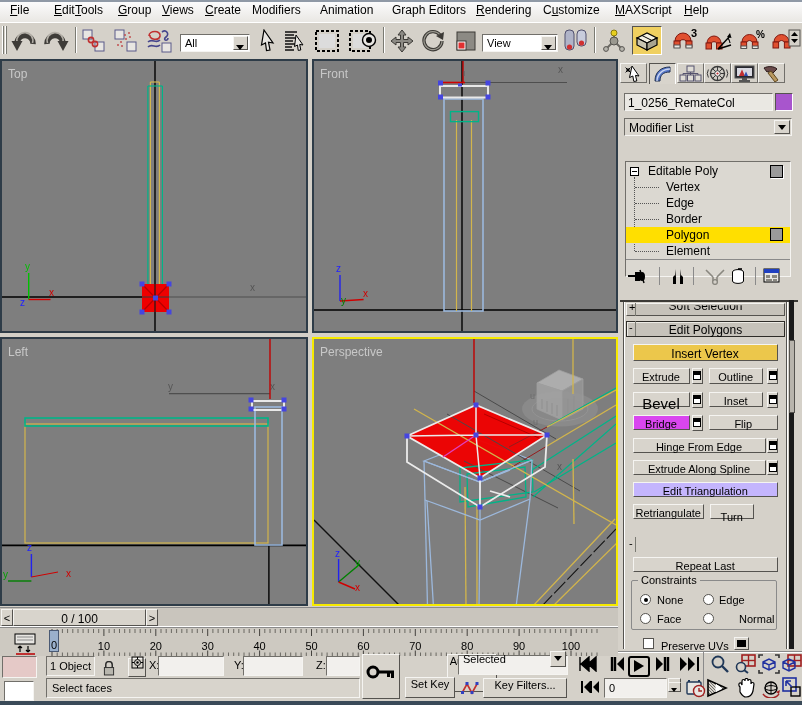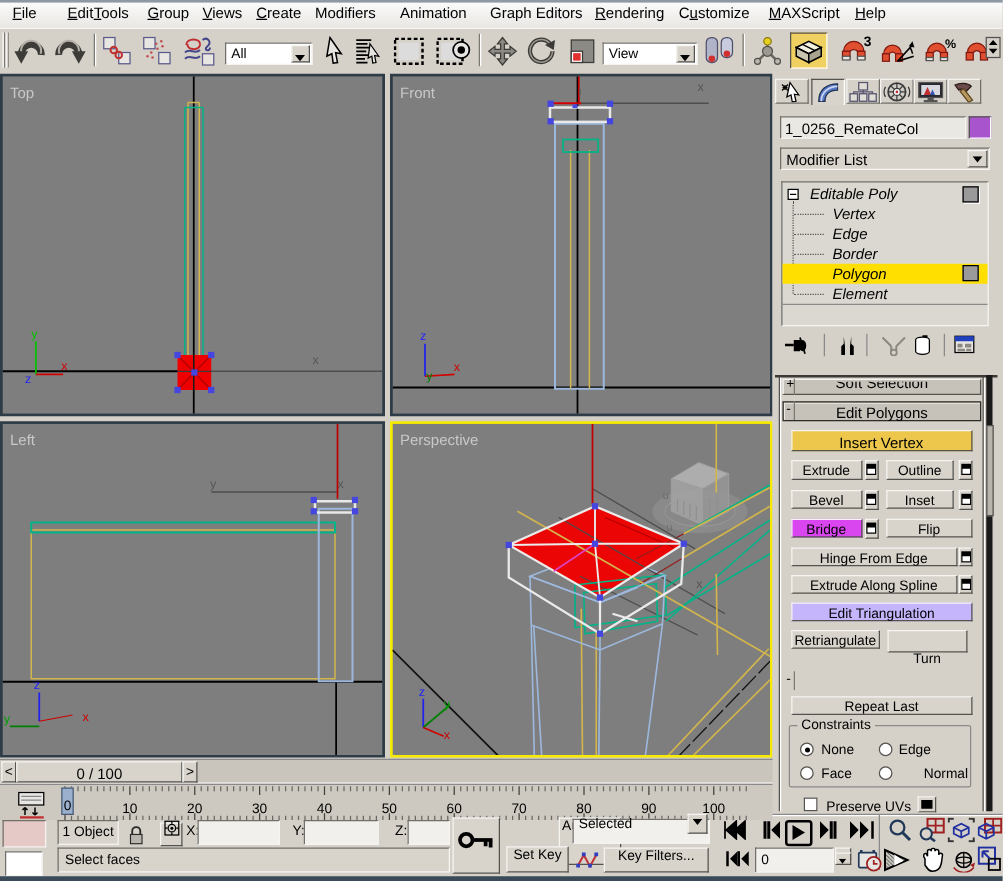--- a/index.html
+++ b/index.html
@@ -481,21 +481,21 @@
   </div>
   <div class="abs" style="left:157px;top:36px;width:18px;height:18px;background:#a855cd;border:1px solid #55534f;border-right-color:#fff;border-bottom-color:#fff;"></div>
 
   <div class="abs sunken" style="left:6px;top:61px;width:168px;height:18px;background:#d8d4cc;">
     <span style="position:absolute;left:4px;top:2px;font-size:12px;">Modifier List</span>
     <div class="abs btn" style="right:1px;top:1px;width:16px;height:14px;"><svg width="9" height="6" viewBox="0 0 9 6" style="margin-top:4px;">
             <path d="M0 0 L8 0 L4 5 Z" fill="#000"></path>
           </svg></div>
   </div>
 
-  <div class="abs sunken" style="left:7px;top:88px;width:166px;height:116px;background:#dbd8d1;font-size:12px;font-style:italic;">
+  <div class="abs sunken" style="left:7px;top:104px;width:166px;height:116px;background:#dbd8d1;font-size:12px;">
     <div class="abs" style="left:4px;top:5px;width:9px;height:9px;border:1px solid #000;background:#fff;">
           <div style="position:absolute;left:1px;top:3px;width:5px;height:1px;background:#000;"></div>
         </div>
     <span class="abs" style="left:22px;top:2px;">Editable Poly</span>
     <div class="abs" style="left:144px;top:3px;width:13px;height:13px;background:#9a9a9a;border:1px solid #000;box-shadow:1px 1px 0 #fff;"></div>
     <div class="abs" style="left:8px;top:15px;width:1px;height:74px;border-left:1px dotted #555;"></div>
     <div class="abs" style="left:9px;top:25px;width:24px;height:1px;border-top:1px dotted #555;"></div>
     <div class="abs" style="left:9px;top:41px;width:24px;height:1px;border-top:1px dotted #555;"></div>
     <div class="abs" style="left:9px;top:57px;width:24px;height:1px;border-top:1px dotted #555;"></div>
     <div class="abs" style="left:9px;top:73px;width:24px;height:1px;border-top:1px dotted #555;"></div>
@@ -563,21 +563,21 @@
       </div>
   <div class="abs btn" style="left:14.5px;top:287px;width:145px;height:17px;background:#ecc74b;font-size:12px;padding-top:2px;">Insert Vertex</div>
   <div class="abs btn" style="left:14.5px;top:311px;width:57px;height:15.5px;background:#d8d4cc;font-size:11px;padding-top:2px;">Extrude</div>
   <div class="abs btn" style="left:73.5px;top:311px;width:11px;height:16px;">
         <div style="margin:2px auto 0;width:8px;height:9px;border:1px solid #000;background:#fff;border-top-width:4px;"></div>
       </div>
   <div class="abs btn" style="left:90.5px;top:311px;width:54.5px;height:15.5px;background:#d8d4cc;font-size:11px;padding-top:2px;">Outline</div>
   <div class="abs btn" style="left:149px;top:311px;width:11px;height:16px;">
         <div style="margin:2px auto 0;width:8px;height:9px;border:1px solid #000;background:#fff;border-top-width:4px;"></div>
       </div>
-  <div class="abs btn" style="left:14.5px;top:334.5px;width:57px;height:15.5px;background:#d8d4cc;font-size:11px;padding-top:2px;">Bevel</div>
+  <div class="abs btn" style="left:14.5px;top:334.5px;width:57px;height:15.5px;background:#d8d4cc;font-size:15px;padding-top:2px;">Bevel</div>
   <div class="abs btn" style="left:73.5px;top:334.5px;width:11px;height:16px;">
         <div style="margin:2px auto 0;width:8px;height:9px;border:1px solid #000;background:#fff;border-top-width:4px;"></div>
       </div>
   <div class="abs btn" style="left:90.5px;top:334.5px;width:54.5px;height:15.5px;background:#d8d4cc;font-size:11px;padding-top:2px;">Inset</div>
   <div class="abs btn" style="left:149px;top:334.5px;width:11px;height:16px;">
         <div style="margin:2px auto 0;width:8px;height:9px;border:1px solid #000;background:#fff;border-top-width:4px;"></div>
       </div>
   <div class="abs btn" style="left:14.5px;top:357.5px;width:57px;height:15.5px;background:#d946ef;font-size:11px;padding-top:2px;">Bridge</div>
   <div class="abs btn" style="left:73.5px;top:357.5px;width:11px;height:16px;">
         <div style="margin:2px auto 0;width:8px;height:9px;border:1px solid #000;background:#fff;border-top-width:4px;"></div>
@@ -586,21 +586,21 @@
   <div class="abs btn" style="left:14.5px;top:381px;width:133px;height:15px;background:#d8d4cc;font-size:11px;padding-top:2px;">Hinge From Edge</div>
   <div class="abs btn" style="left:149px;top:381px;width:11px;height:15px;">
         <div style="margin:2px auto 0;width:8px;height:9px;border:1px solid #000;background:#fff;border-top-width:4px;"></div>
       </div>
   <div class="abs btn" style="left:14.5px;top:402.5px;width:133px;height:15px;background:#d8d4cc;font-size:11px;padding-top:2px;">Extrude Along Spline</div>
   <div class="abs btn" style="left:149px;top:402.5px;width:11px;height:15px;">
         <div style="margin:2px auto 0;width:8px;height:9px;border:1px solid #000;background:#fff;border-top-width:4px;"></div>
       </div>
   <div class="abs btn" style="left:14.5px;top:424.8px;width:145.5px;height:15px;background:#c4b5fd;font-size:11px;padding-top:2px;">Edit Triangulation</div>
   <div class="abs btn" style="left:14.5px;top:446.8px;width:71.5px;height:15px;background:#d8d4cc;font-size:11px;padding-top:2px;">Retriangulate</div>
-  <div class="abs btn" style="left:91.7px;top:446.8px;width:64px;height:15px;background:#d8d4cc;font-size:11px;padding-top:16px;">Turn</div>
+  <div class="abs btn" style="left:91.7px;top:446.8px;width:44px;height:15px;background:#d8d4cc;font-size:11px;padding-top:6px;">Turn</div>
       <div class="abs" style="left:8px;top:480px;width:10px;height:15px;border-right:1px solid #7a7a72;">
         <span style="position:absolute;left:3px;top:0px;font-size:11px;">-</span>
       </div>
   <div class="abs btn" style="left:14.5px;top:500px;width:145.5px;height:15px;background:#d8d4cc;font-size:11px;padding-top:2px;">Repeat Last</div>
   <div class="abs" style="left:13px;top:523px;width:146px;height:50px;border:1px solid #8a8a8a;border-radius:2px;"></div>
   <span class="abs" style="left:20px;top:517px;background:#d5d1c9;padding:0 3px;">Constraints</span>
   <div class="abs" style="left:22px;top:537px;width:11px;height:11px;border-radius:50%;background:#fff;border:1px solid #55534f;">
         <div style="position:absolute;left:2.5px;top:2.5px;width:4px;height:4px;border-radius:50%;background:#000;"></div>
       </div>
   <span class="abs" style="left:39px;top:537px;">None</span>

